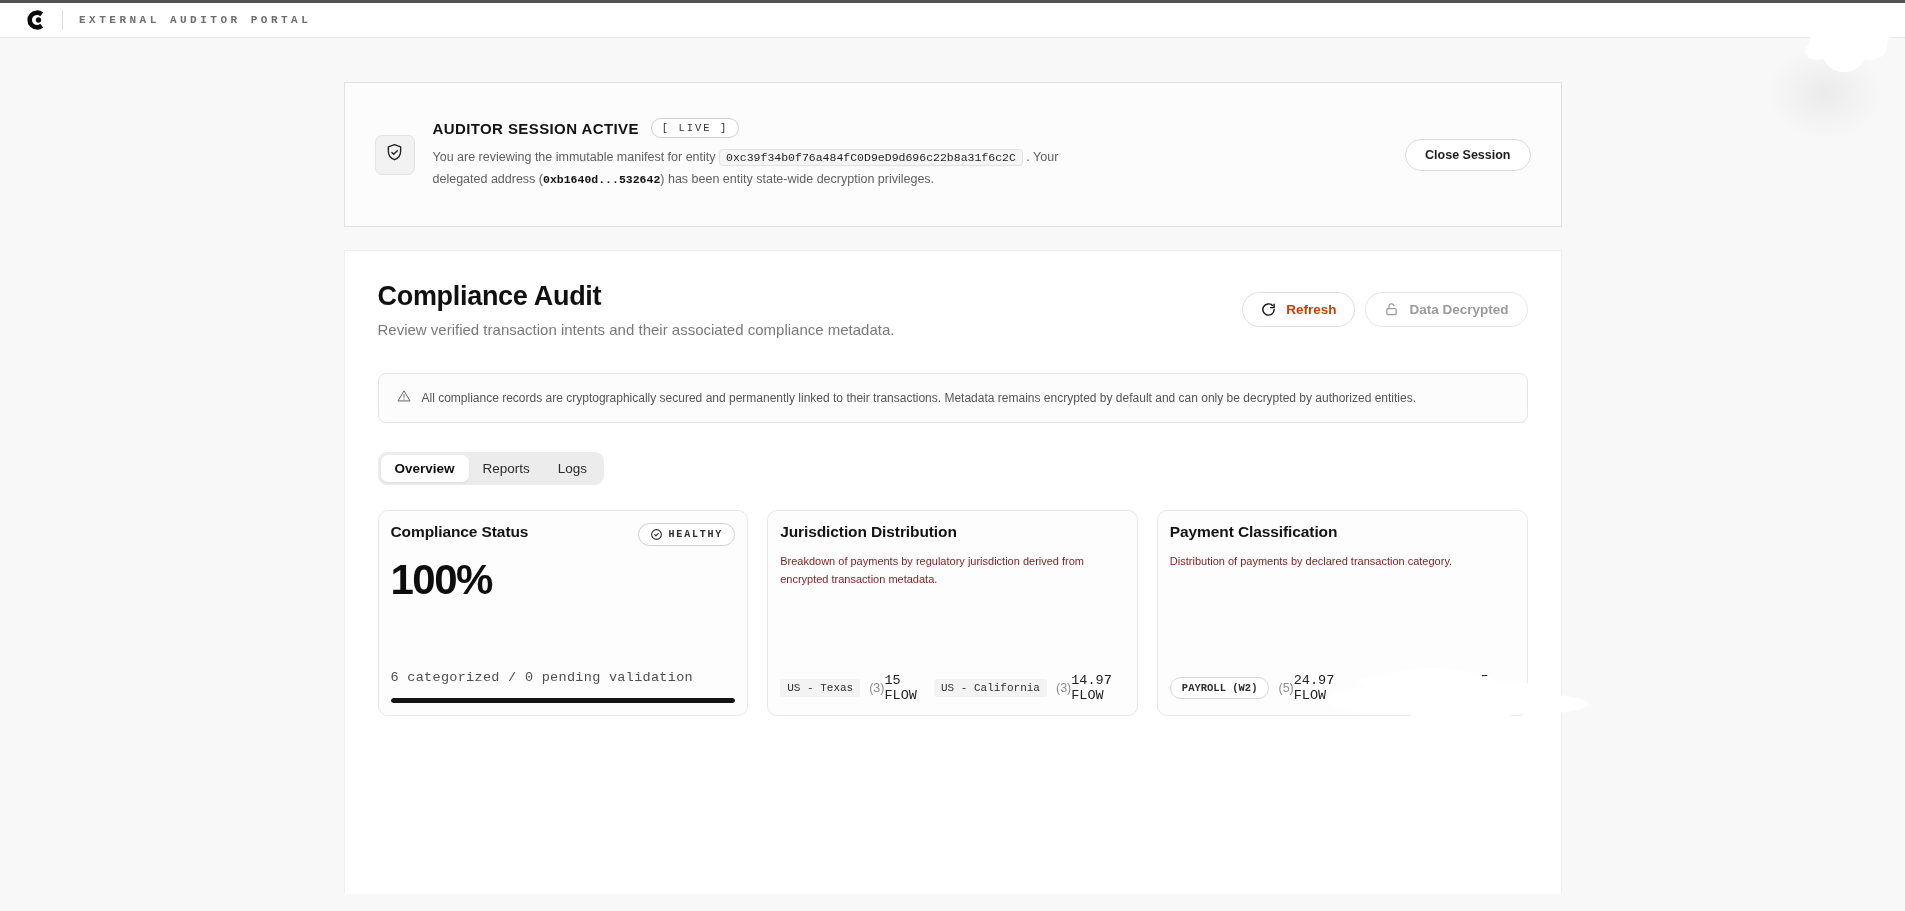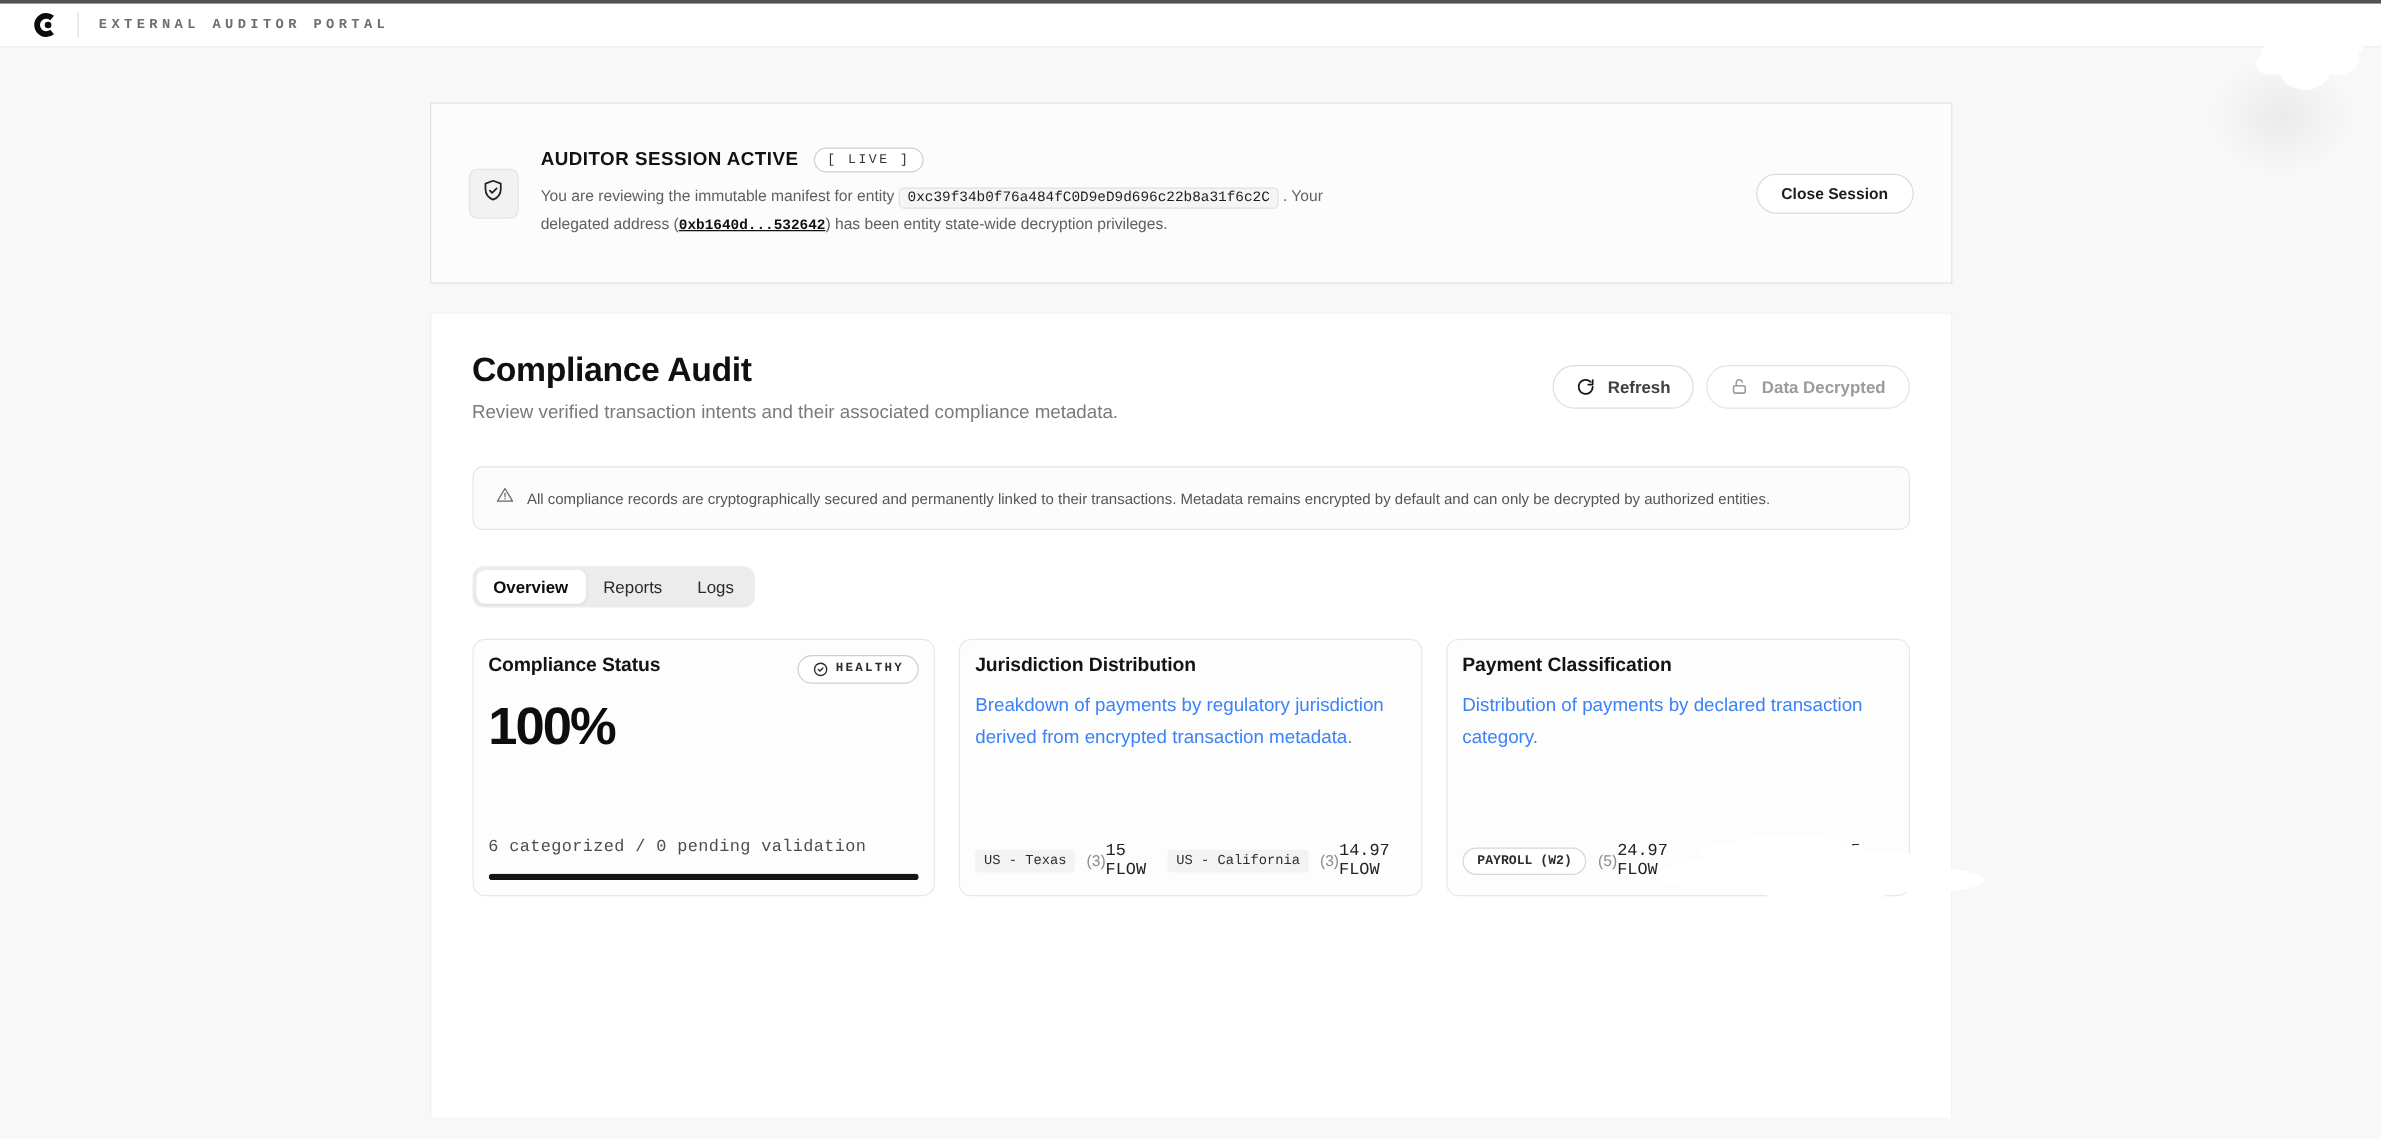--- a/index.html
+++ b/index.html
@@ -54,38 +54,38 @@
     border:1px solid #cfcfcf; border-radius:999px; padding:3px 10px; color:#333; background:#fff;
   }
   .session-body {
     margin-top:9px; font-size:12.5px; color:#5f5f5f; line-height:1.75; max-width:660px;
   }
   .code-chip {
     font-family:"Liberation Mono", monospace; font-size:11.5px; color:#1c1c1c;
     background:#f5f5f5; border:1px solid #e2e2e2; border-radius:4px; padding:1px 6px;
     white-space:nowrap;
   }
-  .addr-bold { font-family:"Liberation Mono", monospace; font-size:11.5px; font-weight:700; color:#111;text-decoration:underline; }
+  .addr-bold { font-family:"Liberation Mono", monospace; font-size:11.5px; font-weight:700; color:#111; }
   .close-session-btn {
     flex:0 0 auto; background:#fff; border:1px solid #dcdcdc; border-radius:16px;
     padding:8px 19px; font-size:12.5px; font-weight:600; color:#1d1d1d; cursor:pointer;
     font-family:inherit;
   }
   
   .main-panel {
     margin-top:23px; background:#ffffff; border:1px solid #efefef; border-bottom:none;
     min-height:644px; padding:30px 33px; position:relative;
   }
   .panel-head { display:flex; justify-content:space-between; align-items:center; }
   .page-title { font-size:27px; font-weight:800; letter-spacing:-.3px; color:#101010; }
   .page-subtitle { margin-top:9px; font-size:15px; color:#7a7a7a; }
   .head-actions { display:flex; gap:10px; }
   .action-btn {
     display:flex; align-items:center; gap:10px; background:#fff; border:1px solid #dedede;
-    border-radius:18px; padding:9px 18px; font-size:13.5px; font-weight:700; color:#404040;
+    border-radius:18px; padding:9px 18px; font-size:13.5px; font-weight:700; color:#c2410c;
     cursor:pointer; font-family:inherit;
   }
   .action-btn.muted { color:#9b9b9b; border-color:#e5e5e5; }
   .action-btn svg { display:block; }
   
   .notice {
     margin-top:35px; border:1px solid #e5e5e5; background:#fcfcfc; border-radius:8px;
     padding:14px 17px; display:flex; align-items:center; gap:10px;
   }
   .notice-text { font-size:12px; color:#555; }
@@ -114,21 +114,21 @@
     font-family:"Liberation Mono", monospace; font-size:10px; font-weight:700;
     letter-spacing:1.8px; color:#2d2d2d;
   }
   .big-value { margin-top:10px; font-size:42px; font-weight:800; letter-spacing:-1.5px; color:#0d0d0d; }
   .status-detail {
     margin-top:auto; font-family:"Liberation Mono", monospace; font-size:13.5px;
     letter-spacing:.3px; color:#4d4d4d;
   }
   .progress-track { margin-top:13px; height:5px; background:#ededed; border-radius:3px; overflow:hidden; }
   .progress-fill { height:100%; background:#141414; border-radius:3px; }
-  .card-desc { margin-top:11px; font-size:15px; color:#3b82f6; line-height:1.65; }
+  .card-desc { margin-top:11px; font-size:11px; color:#7f1d1d; line-height:1.65; }
   .metric-rows { margin-top:auto; display:flex; flex-direction:row; gap:13px; }
   .metric-row { display:flex; align-items:center; }
   .chip-flat {
     font-family:"Liberation Mono", monospace; font-size:11px; color:#2e2e2e;
     background:#f3f3f3; border-radius:3px; padding:3px 7px; white-space:nowrap;
   }
   .chip-pill {
     font-family:"Liberation Mono", monospace; font-size:10.5px; font-weight:700; color:#2e2e2e;
     background:#fff; border:1px solid #d8d8d8; border-radius:999px; padding:4px 11px; white-space:nowrap;
   }

